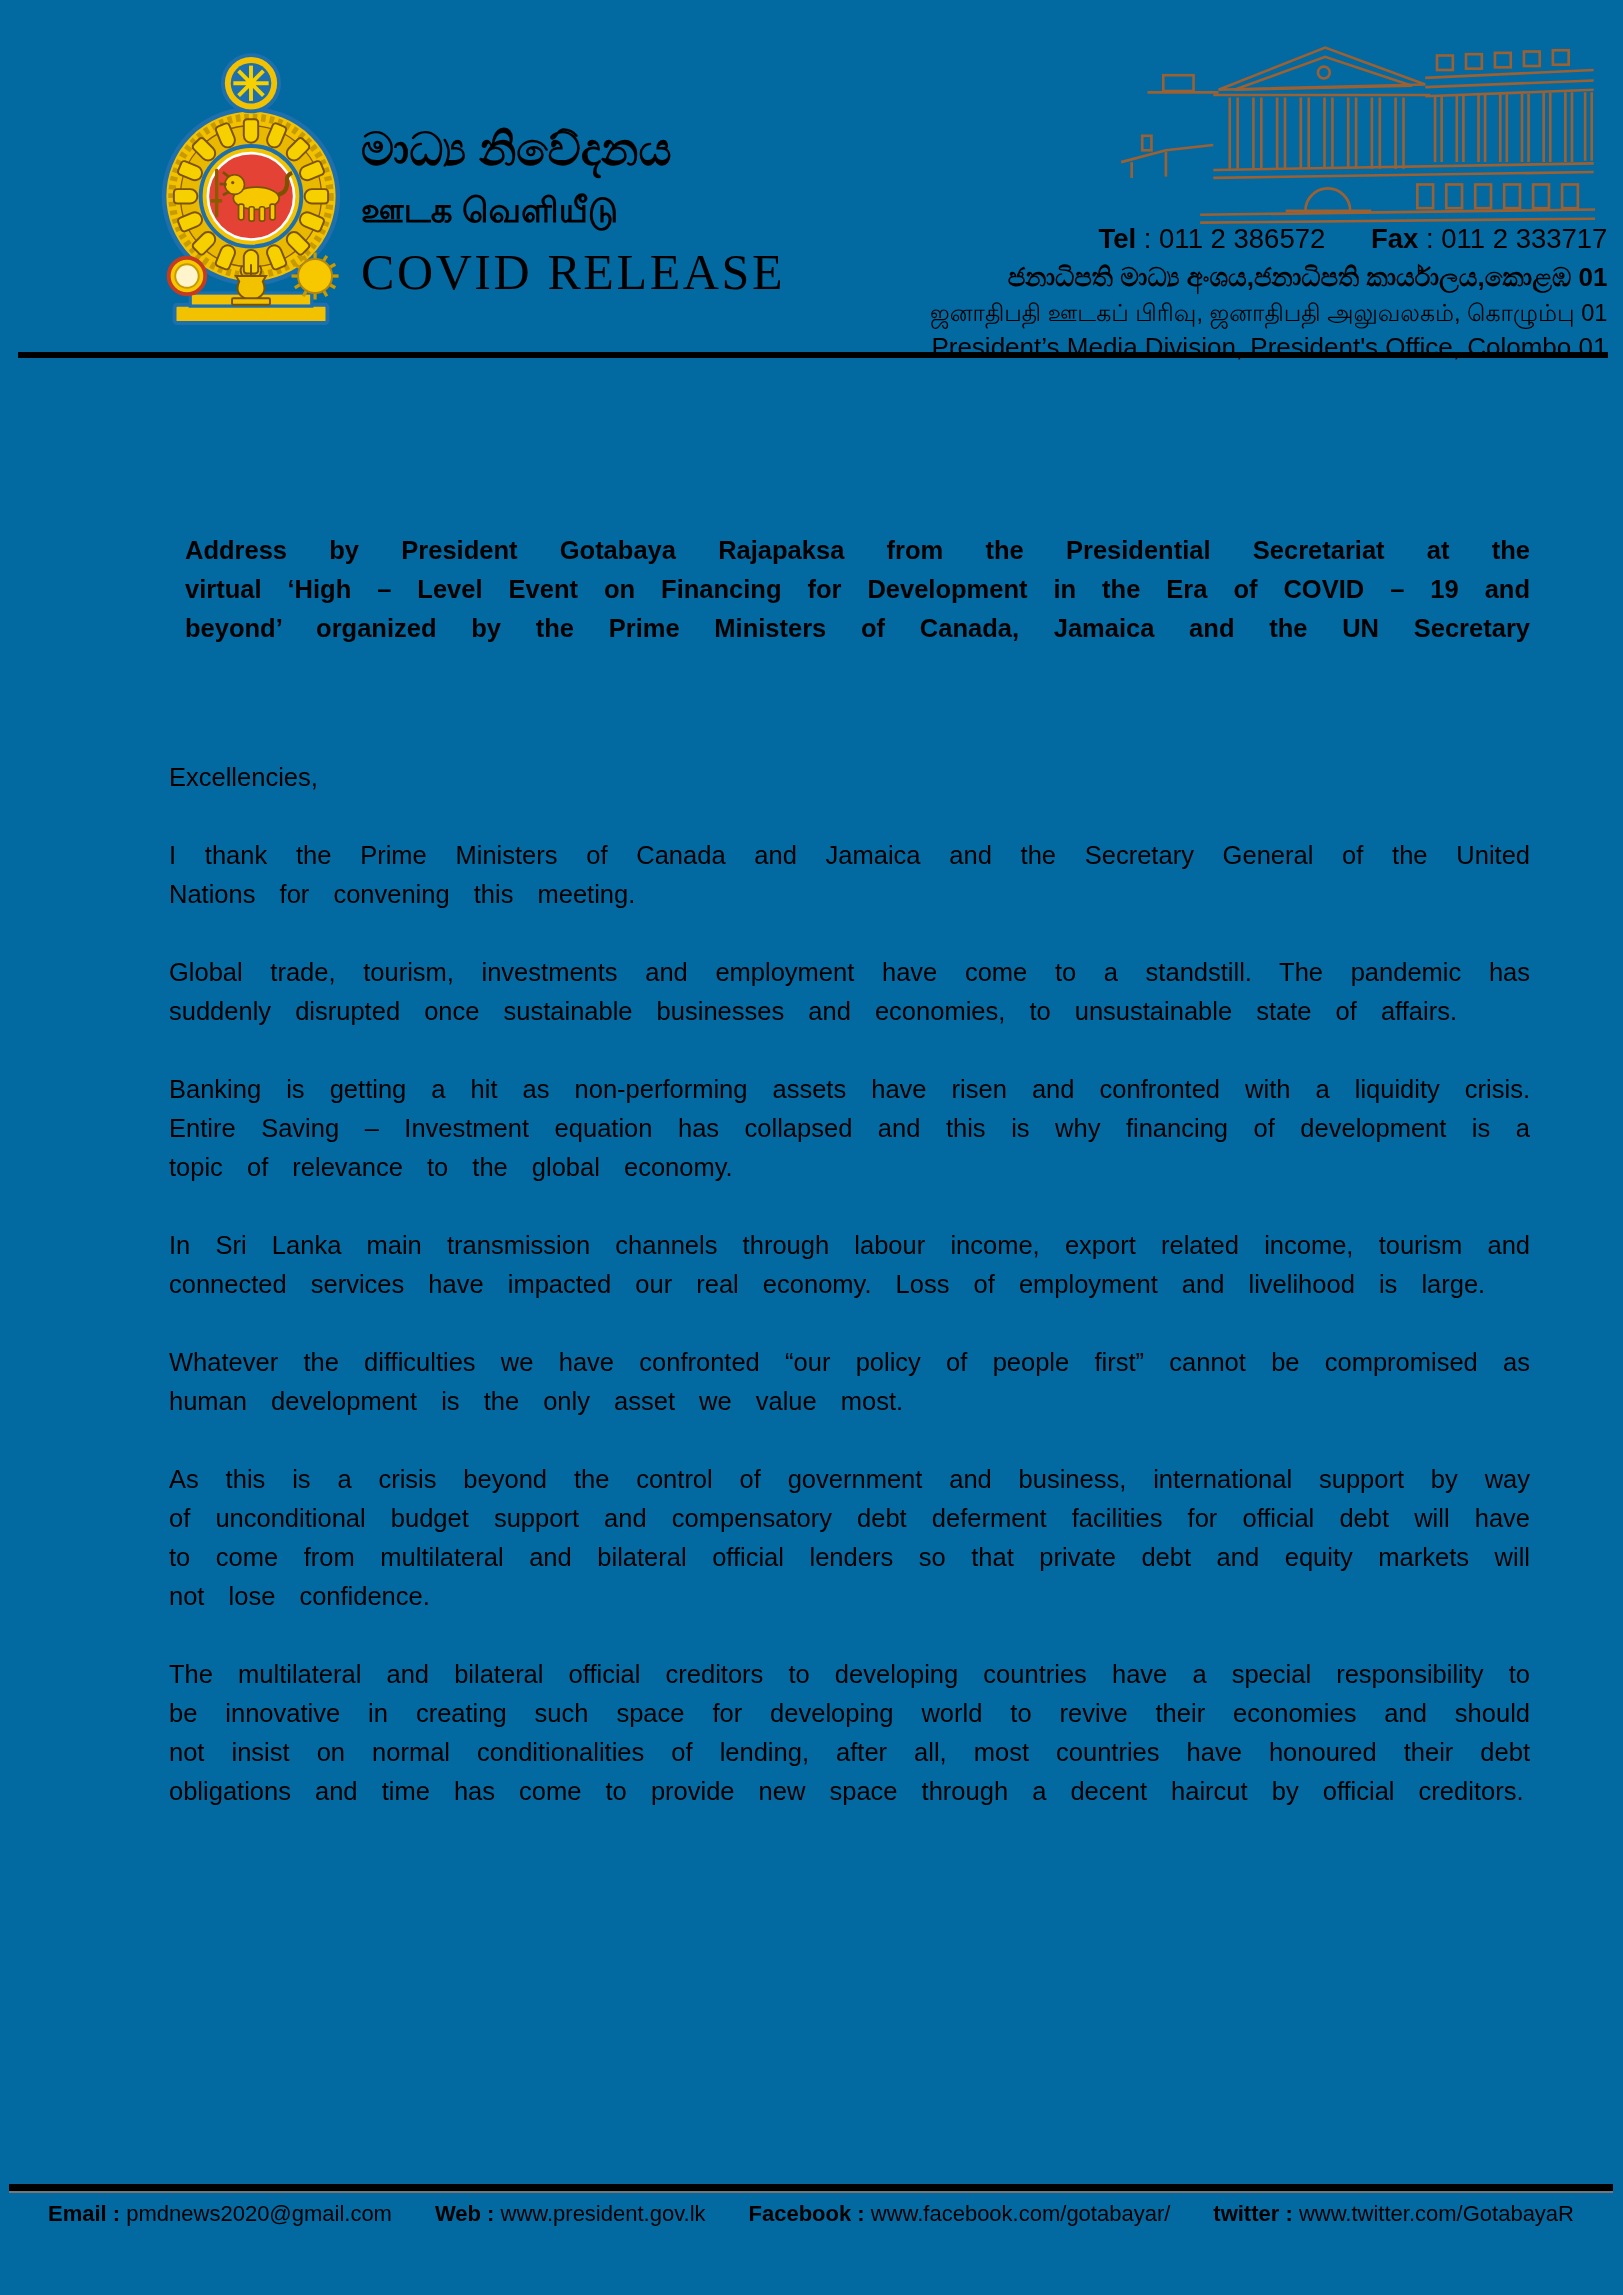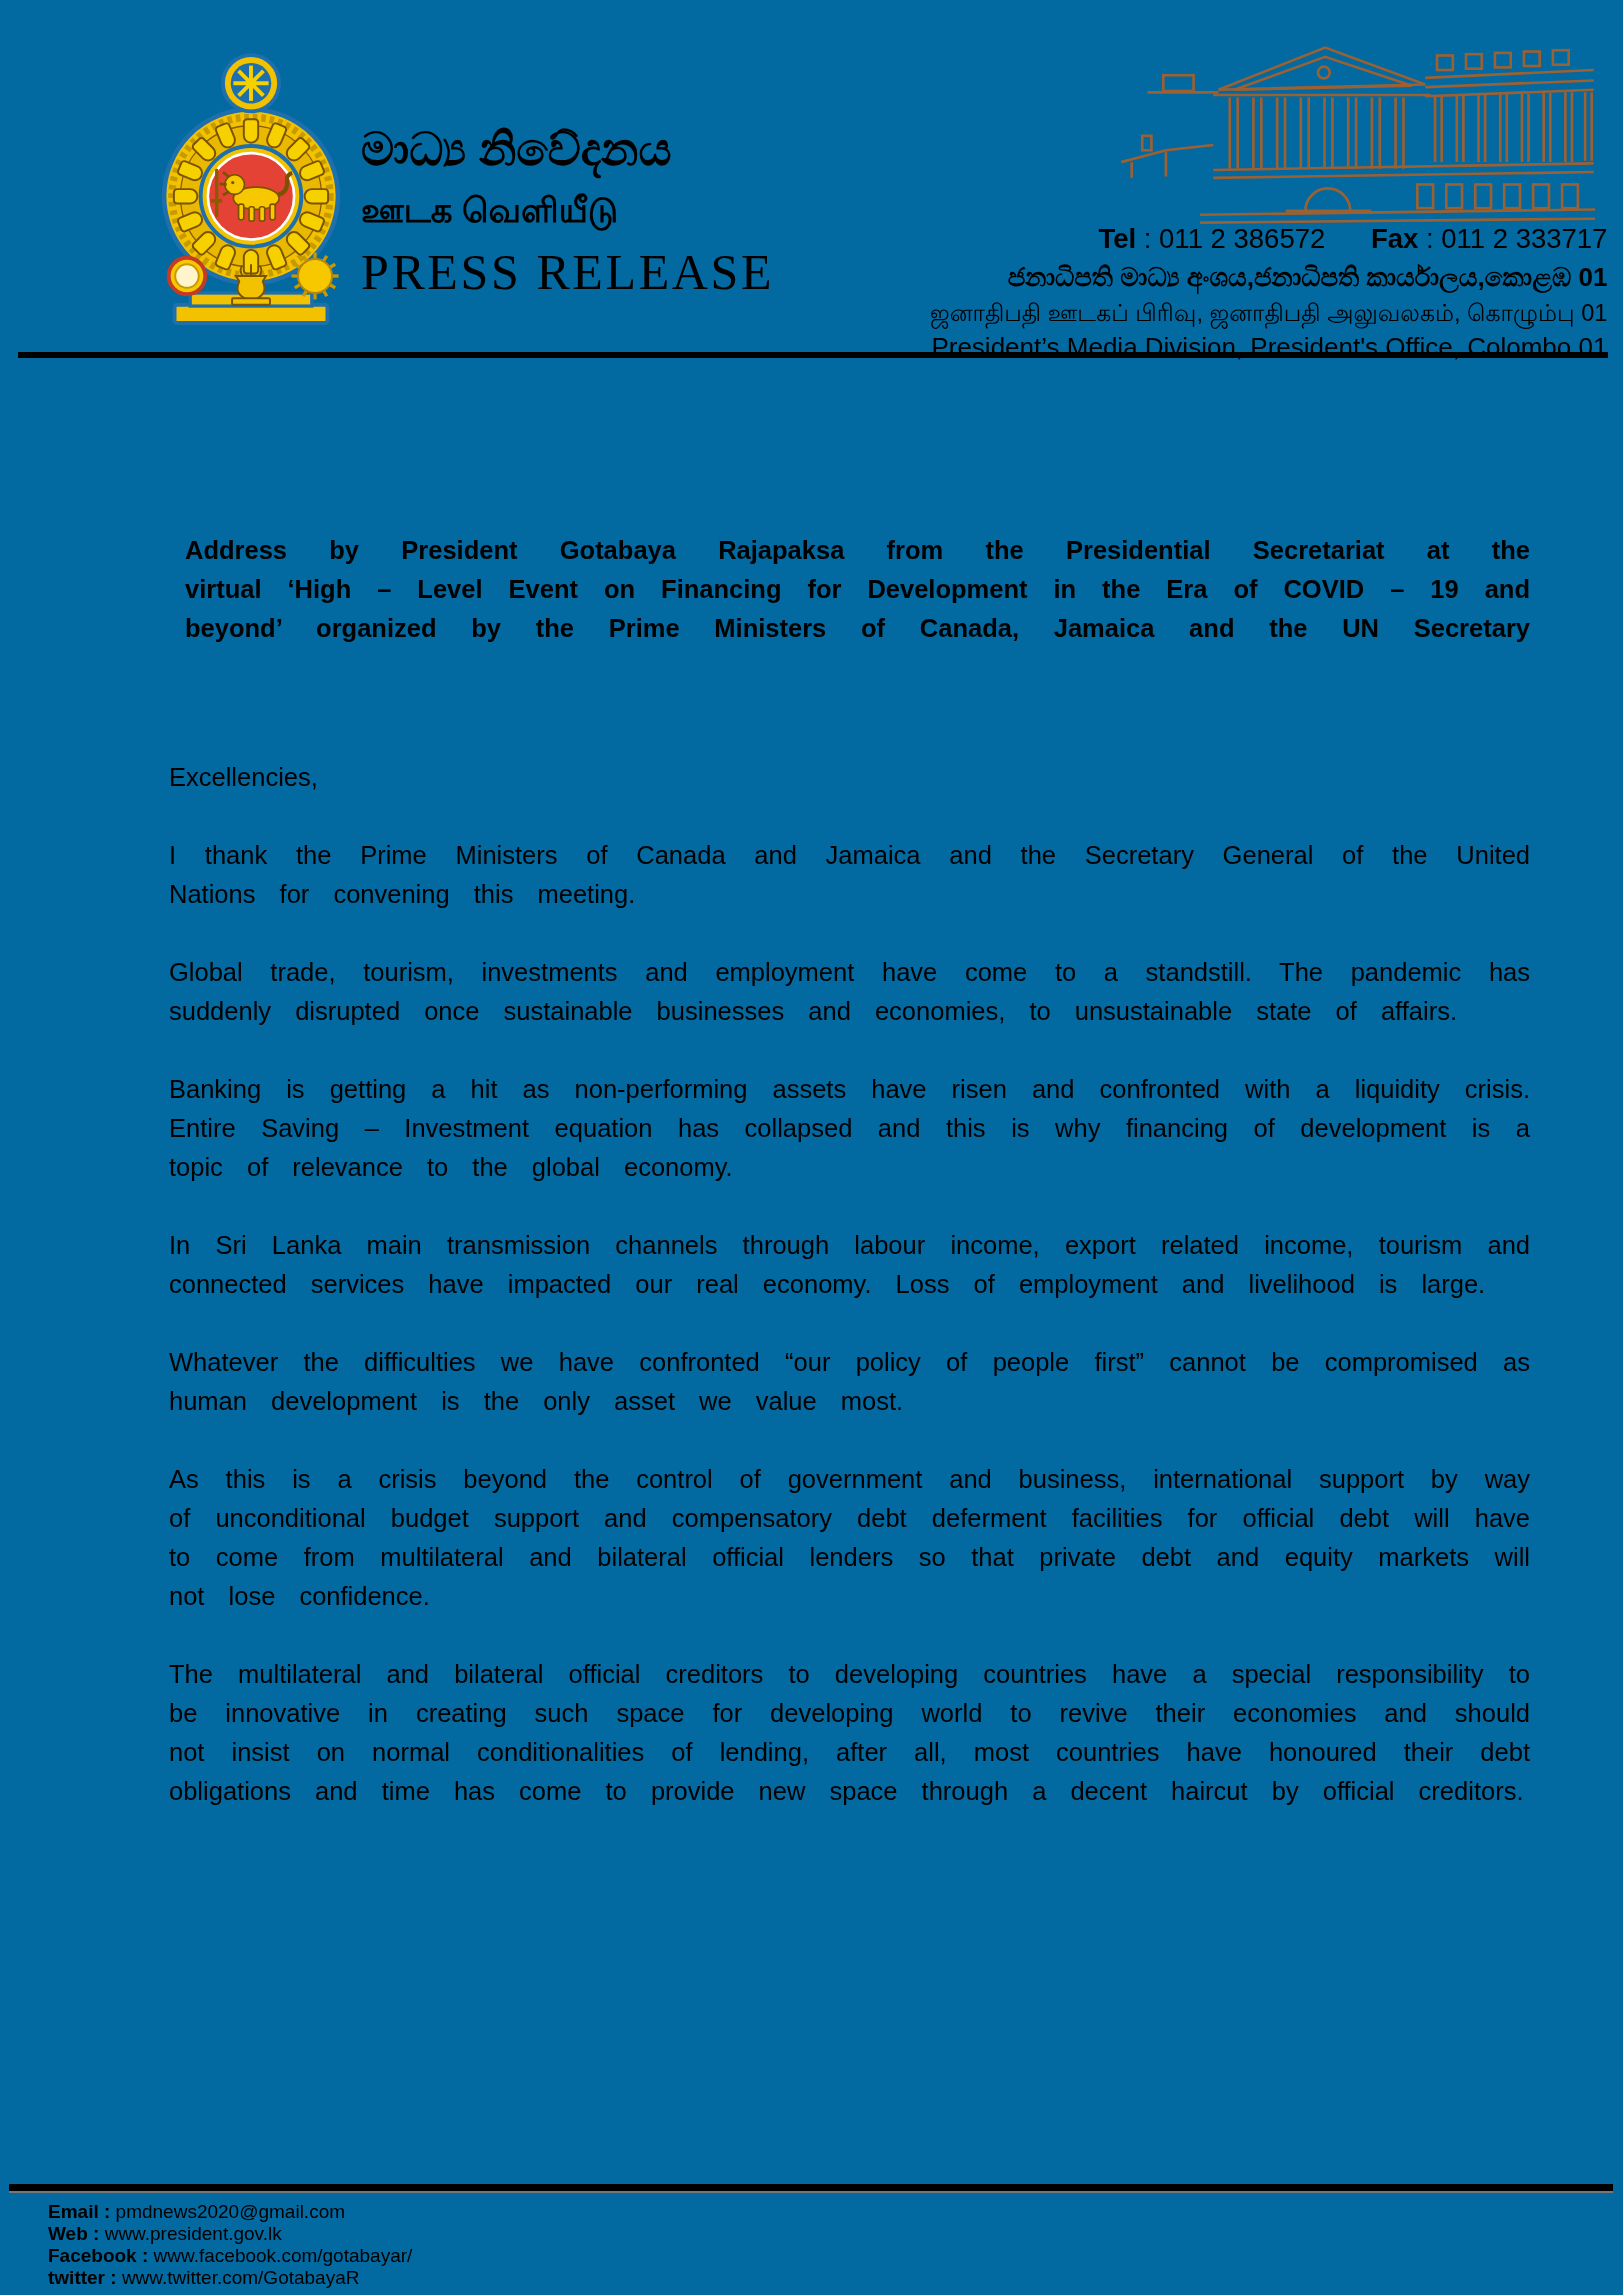--- a/index.html
+++ b/index.html
@@ -29,21 +29,21 @@
   }
   .doc-title{font-weight:bold;margin:0 0 110px 16px;}
   .title-line{text-align:justify;text-align-last:justify;}
   .title-line.last{text-align-last:left;}
   sup{font-size:0.62em;vertical-align:super;line-height:0;}
   .para{margin:0 0 39px 0;text-align:justify;}
   
   .ftr-rule{position:absolute;left:9.2px;top:2184px;width:1604px;height:6.5px;background:#000;border-bottom:2px solid #777;}
   .footer{
     position:absolute;left:48px;top:2201px;width:1526px;
-    display:flex;justify-content:space-between;align-items:baseline;font-size:19px;white-space:nowrap;flex-direction:column;
+    display:flex;justify-content:space-between;align-items:baseline;font-size:22px;white-space:nowrap;
   }
   .flabel{font-weight:bold;}
 </style>
 </head>
 <body>
 
 <div class="page">
 
   <svg class="emblem" viewBox="0 0 310 430" aria-hidden="true">
     <defs>
@@ -129,21 +129,21 @@
     <g fill="#f2c200" stroke="#7a5200" stroke-width="3">
       <path d="M132 352 h46 l-5 8 q10 22 -18 30 q-28 -8 -18 -30 z"></path>
       <rect x="126" y="386" width="58" height="10" rx="2"></rect>
       <path d="M142 352 q-6 -10 0 -16 M155 352 v-18 M168 352 q6 -10 0 -16" fill="none"></path>
     </g>
   </svg>
 
   <div class="masthead">
     <div class="m-si">මාධ්‍ය නිවේදනය</div>
     <div class="m-ta">ஊடக வெளியீடு</div>
-    <div class="m-en">PRESS RELEASE</div>
+    <div class="m-en">COVID RELEASE</div>
   </div>
 
   <svg class="building" viewBox="0 0 740 290" aria-hidden="true" fill="none" stroke="#9c6133" stroke-width="4">
 
     <polygon points="168,80 330,16 482,72"></polygon>
     <polygon points="192,80 330,30 462,74"></polygon>
     <circle cx="328" cy="54" r="9"></circle>
     <line x1="160" y1="88" x2="490" y2="88"></line>
 
     <line x1="482" y1="62" x2="738" y2="50"></line>

